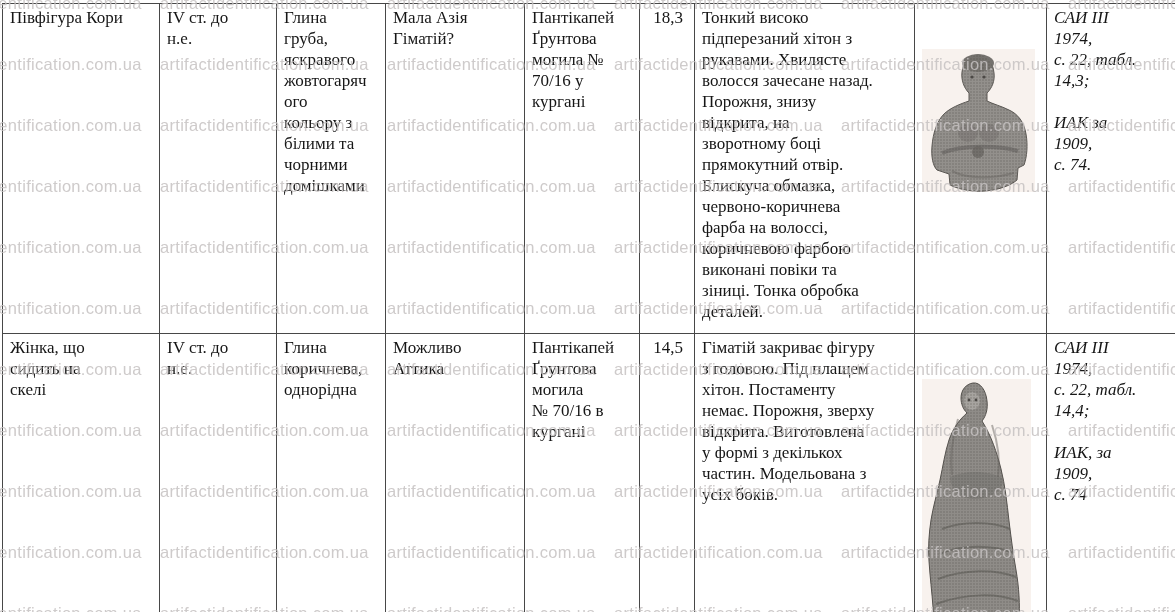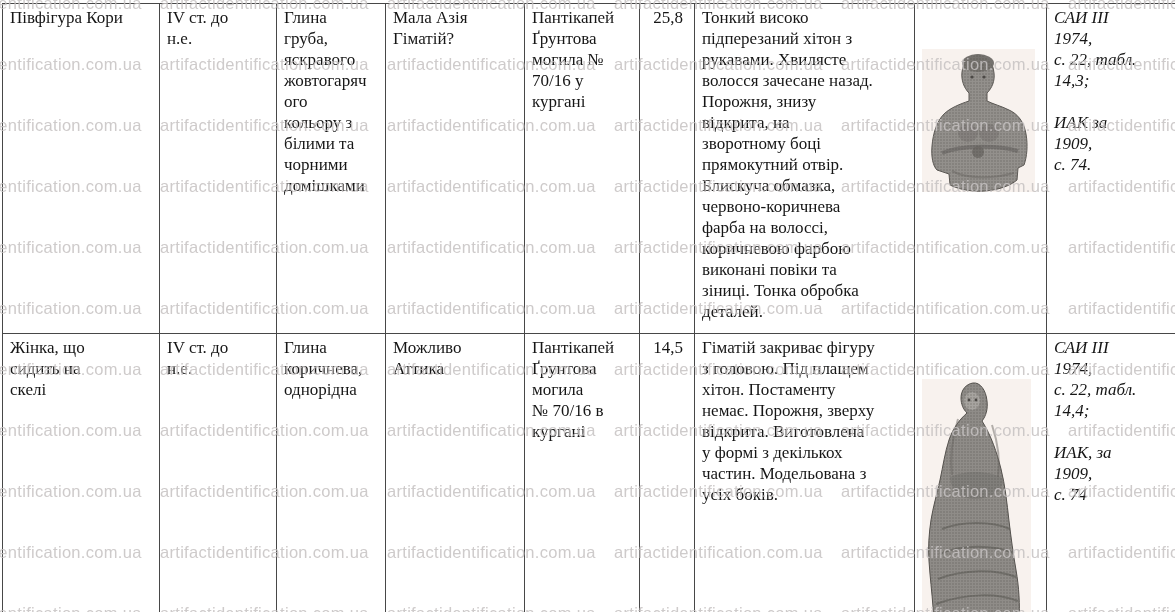--- a/index.html
+++ b/index.html
@@ -89,21 +89,21 @@
 білими та
 чорними
 домішками</td>
         <td class="c-origin">Мала Азія
 Гіматій?</td>
         <td class="c-findspot">Пантікапей
 Ґрунтова
 могила №
 70/16 у
 кургані</td>
-        <td class="c-height">25,8</td>
+        <td class="c-height">18,3</td>
         <td class="c-desc">Тонкий високо
 підперезаний хітон з
 рукавами. Хвилясте
 волосся зачесане назад.
 Порожня, знизу
 відкрита, на
 зворотному боці
 прямокутний отвір.
 Блискуча обмазка,
 червоно-коричнева

